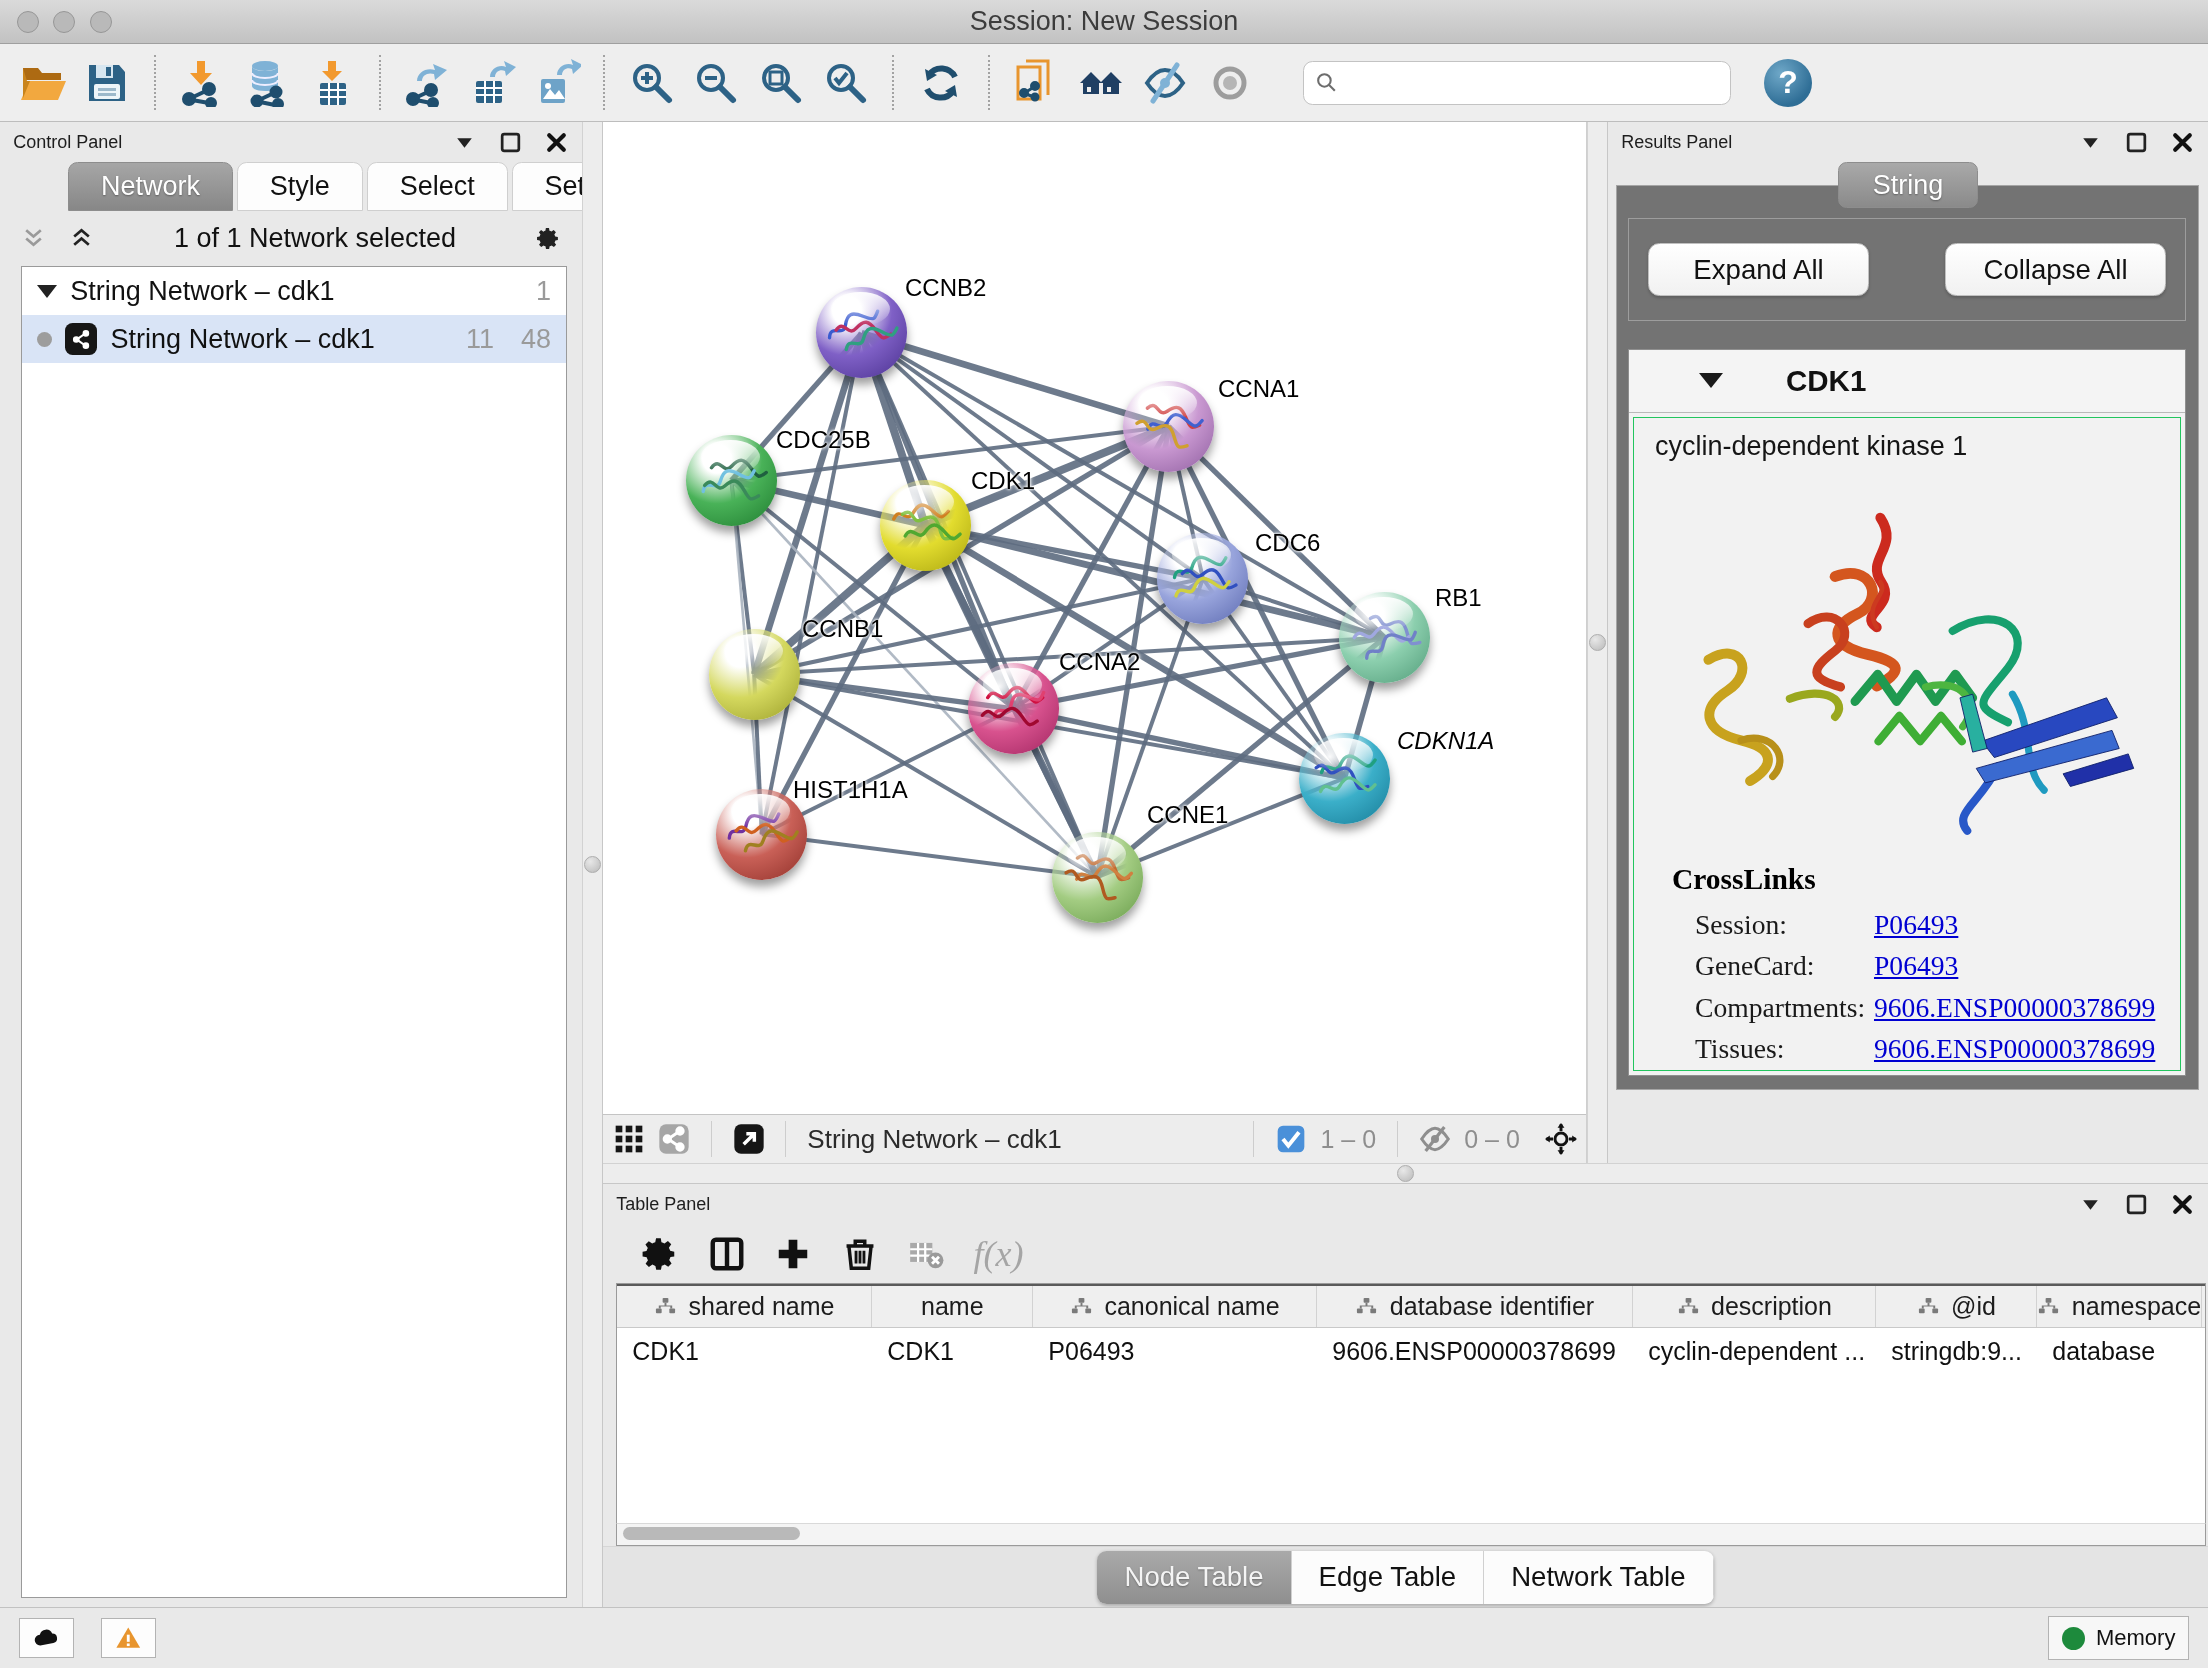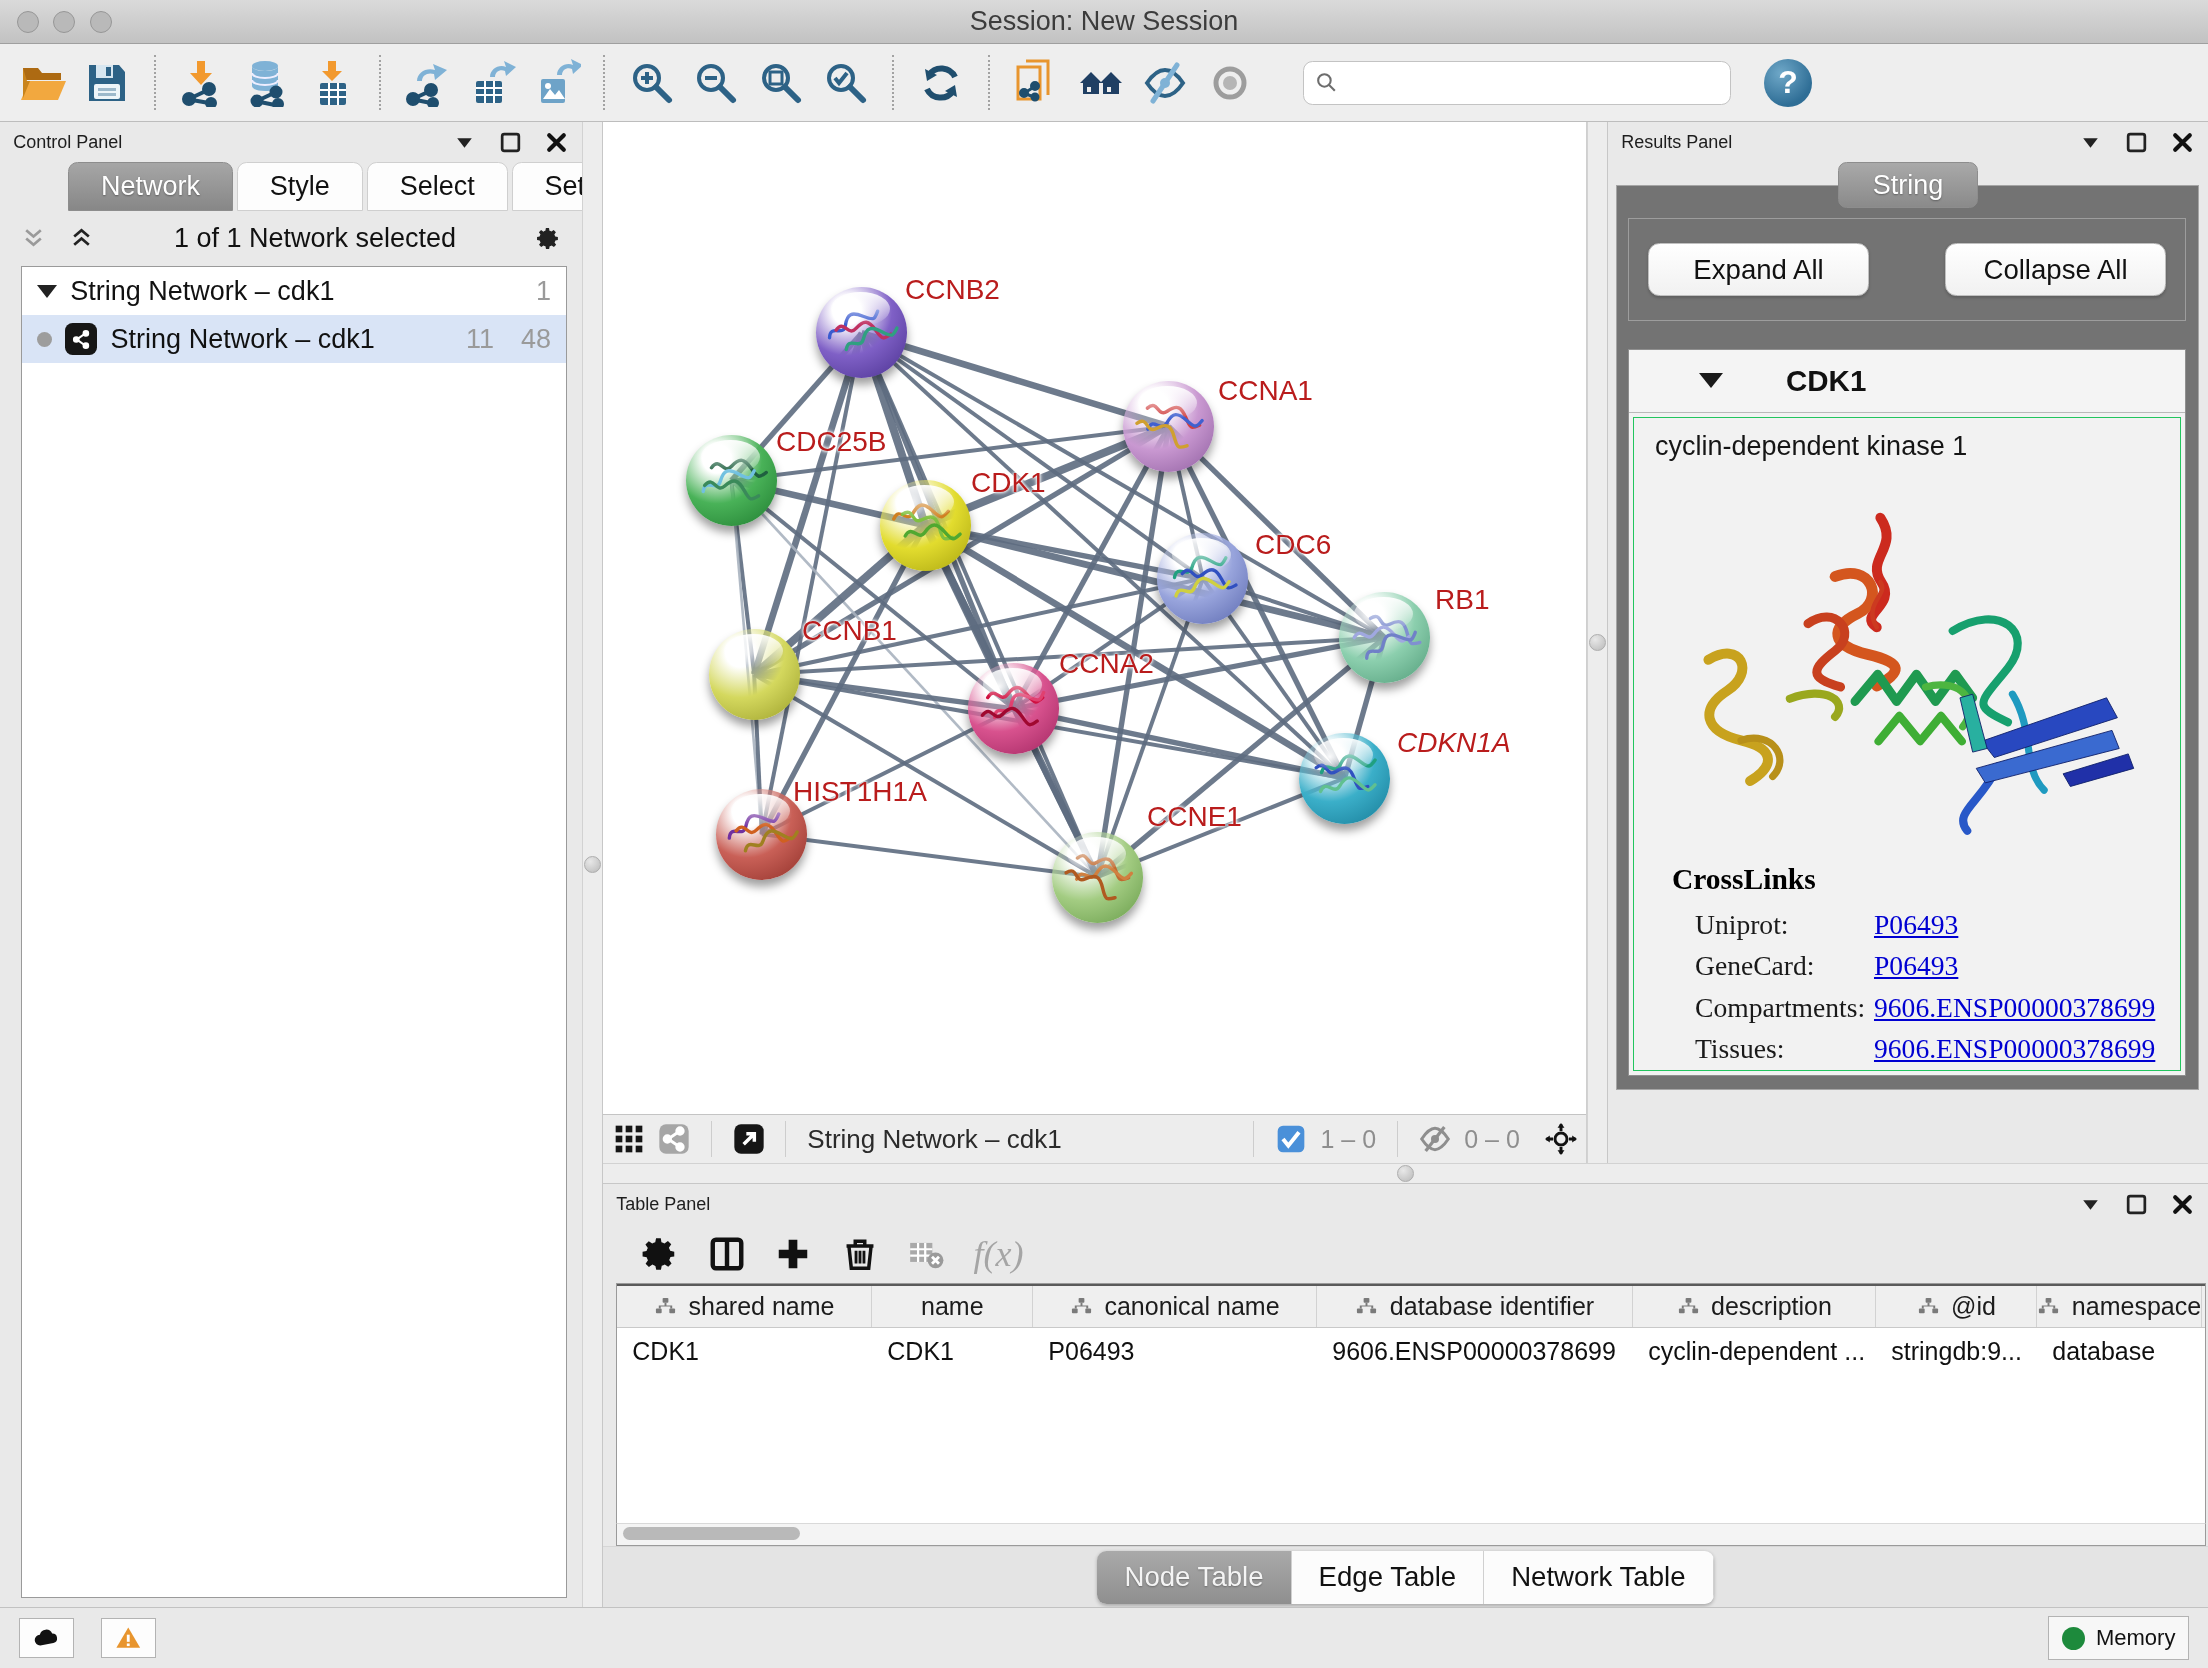--- a/index.html
+++ b/index.html
@@ -71,21 +71,21 @@
 
   
   .network-area { width:984px; display:flex; flex-direction:column; background:#fff;
     border-right:1px solid #cfcfcf; flex:none; }
   .net-canvas { position:relative; width:984px; height:992px; overflow:hidden; flex:none; }
   .net-node { position:absolute; width:91px; height:91px; border-radius:50%;
     box-shadow:0 6.7px 9.5px rgba(0,0,0,.38); }
   .net-node .gloss { position:absolute; left:15px; top:4.8px; width:59px; height:34px; border-radius:50%;
     background:linear-gradient(rgba(255,255,255,.95), rgba(255,255,255,0)); }
   .net-node svg { position:absolute; left:0; top:0; }
-  .net-label { position:absolute; font-size:28px; color:#b91c1c; white-space:nowrap;
+  .net-label { position:absolute; font-size:24px; color:#000000; white-space:nowrap;
     text-shadow:0 0 2.9px #fff,0 0 2.9px #fff,0 0 5.7px #fff; }
   .net-footer { height:49px; background:#ededed; border-top:1.9px solid #c4c4c4;
     display:flex; align-items:center; padding:0 9.5px; gap:13.3px; flex:none; }
   .nf-sep { width:0; height:36px; border-left:1.9px solid #cdcdcd; margin:0 7.6px; }
   .nf-title { font-size:26px; color:#2b2b2b; flex:1; }
   .nf-count { font-size:25px; color:#8e8e8e; }
   .nf-ico svg { width:32px; height:32px; display:block; }
 
   
   .results-panel { flex:1; background:#e9e9e9; display:flex; flex-direction:column; min-width:0; }
@@ -696,21 +696,21 @@
                     <path fill="#2848c0" d="M362 302 L500 254 L512 276 L376 320 Z"></path>
                     <path fill="#3a6ad0" d="M356 332 L506 290 L514 310 L366 348 Z"></path>
                     <path fill="#2030a8" d="M452 338 L524 316 L530 332 L460 352 Z"></path>
                     <path fill="#28b0a0" d="M352 250 L368 310 L352 314 L338 254 Z"></path>
                   </g>
                 </svg>
                 <div class="crosslinks">
                   <div class="xl-title">CrossLinks</div>
                   <div id="xl-rows">
                       <div class="xl-row">
-                        <span class="xl-label">Uniprot:</span>
+                        <span class="xl-label">Session:</span>
                         <a class="xl-link" href="#">P06493</a>
                       </div>
                       <div class="xl-row">
                         <span class="xl-label">GeneCard:</span>
                         <a class="xl-link" href="#">P06493</a>
                       </div>
                       <div class="xl-row">
                         <span class="xl-label">Compartments:</span>
                         <a class="xl-link" href="#">9606.ENSP00000378699</a>
                       </div>

